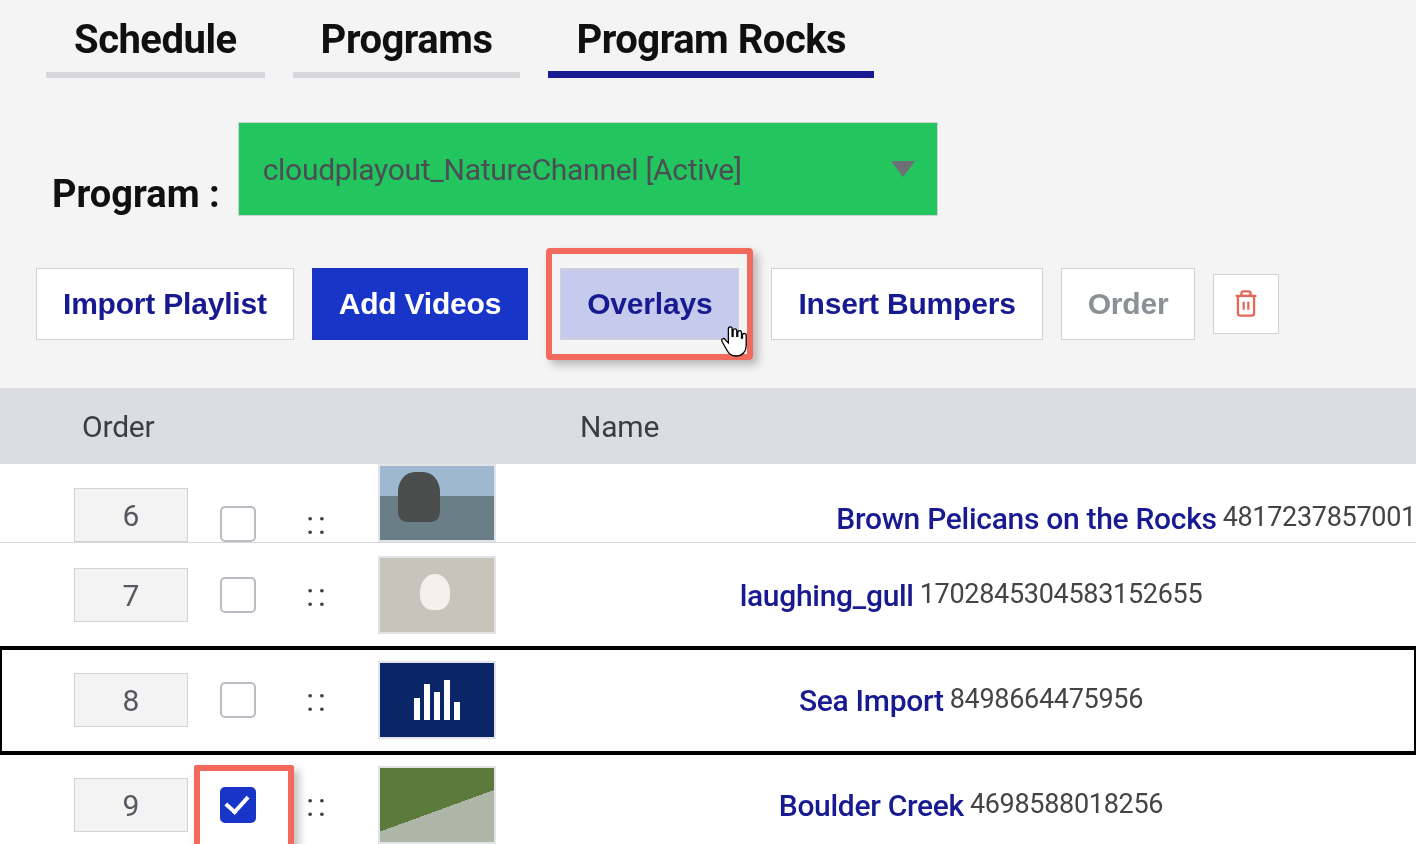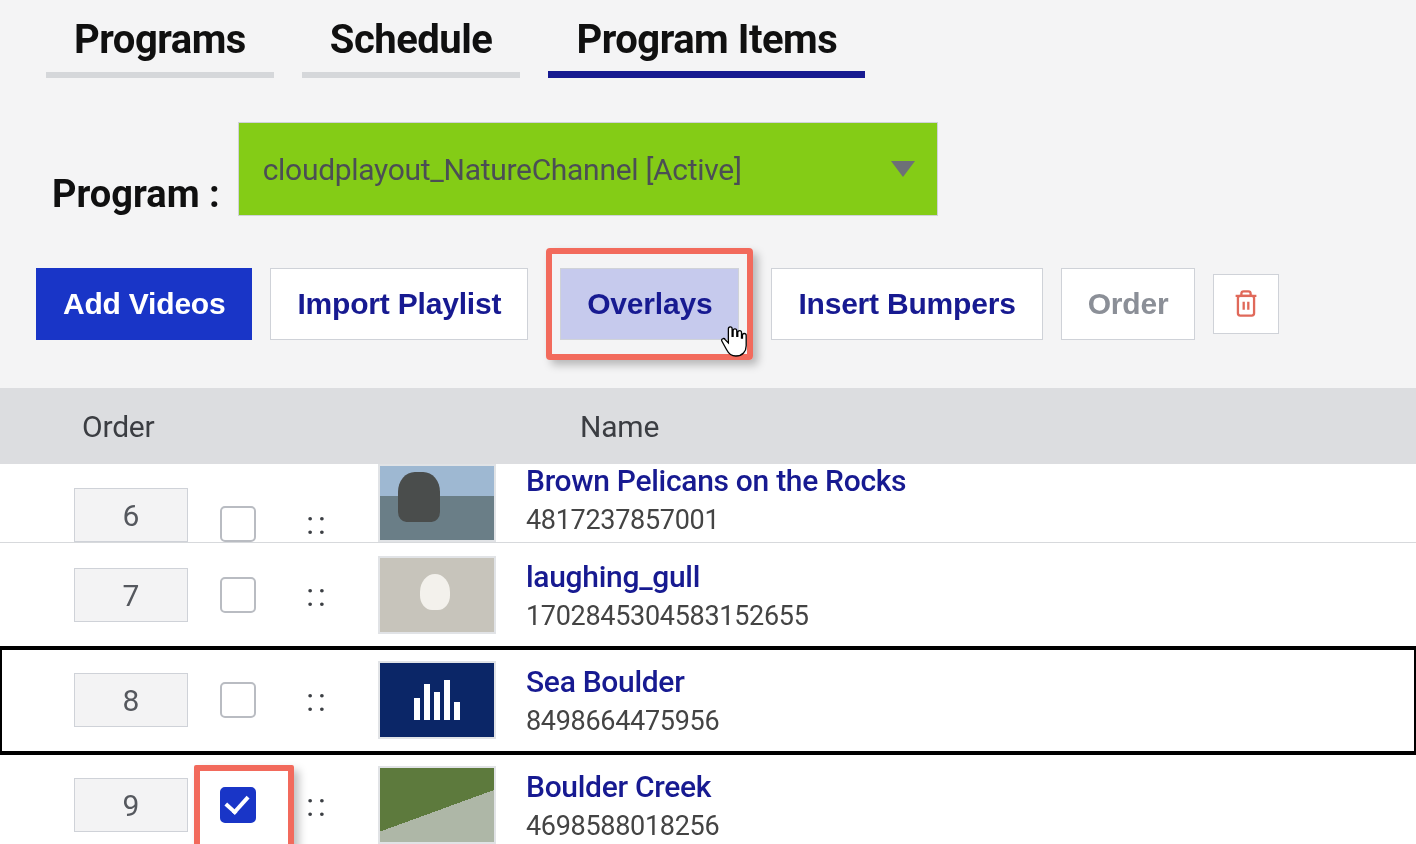--- a/index.html
+++ b/index.html
@@ -51,21 +51,21 @@
   }
   .program-label {
     font-size: 38px;
     font-weight: 700;
     color: #101010;
   }
   .select-wrap {
     position: relative;
     width: 650px;
     height: 92px;
-    background: #84cc16;
+    background: #22c55e;
     border: 1px solid var(--border);
     display: flex;
     align-items: center;
     padding: 0 24px;
     font-size: 30px;
     color: #4b4e55;
     letter-spacing: -0.3px;
     cursor: pointer;
   }
   .select-caret {
@@ -226,21 +226,21 @@
   .thumb-gull::after { content:""; position:absolute; left:40px; top:16px; width:30px; height:36px; background:#f3f1ec; border-radius:50% 50% 40% 40%; }
   .thumb-nettles { background:#0b2667; display:flex; align-items:center; justify-content:center; }
   .thumb-nettles .bars { display:flex; gap:4px; align-items:flex-end; height:40px; }
   .thumb-nettles .bars span { width:6px; background:#fff; }
   .thumb-nettles .bars span:nth-child(1){height:22px;}
   .thumb-nettles .bars span:nth-child(2){height:36px;}
   .thumb-nettles .bars span:nth-child(3){height:28px;}
   .thumb-nettles .bars span:nth-child(4){height:40px;}
   .thumb-nettles .bars span:nth-child(5){height:18px;}
   .thumb-creek { background:linear-gradient(160deg,#5d7a3d 0 55%, #aeb7a7 55% 100%); }
-  .row .meta { flex: 1; display: flex; flex-direction: column; justify-content: center; gap: 6px; }
+  .row .meta { flex: 1; display: flex; justify-content: center; gap: 6px; }
   .row .title {
     font-size: 30px;
     color: var(--navy);
     font-weight: 500;
     letter-spacing: -0.3px;
   }
   .row .subid {
     font-size: 27px;
     color: var(--text-gray);
     letter-spacing: -0.3px;
@@ -250,36 +250,36 @@
     outline-offset: -2px;
   }
   .row.partial-top { height: 78px; align-items: flex-end; }
   .row.partial-top .meta { justify-content: flex-end; padding-bottom: 6px; }
   .trash-icon { color:#e0695a; }
 </style>
 </head>
 <body>
 
 <div class="tabs">
+  <div class="tab">Schedule</div>
   <div class="tab">Programs</div>
-  <div class="tab">Schedule</div>
-  <div class="tab active">Program Items</div>
+  <div class="tab active">Program Rocks</div>
 </div>
 
 <div class="program-row">
   <div class="program-label">Program :</div>
   <div class="select-wrap">
     <span>cloudplayout_NatureChannel [Active]</span>
     <span class="select-caret"></span>
   </div>
 </div>
 
 <div class="toolbar">
+  <button class="btn">Import Playlist</button>
   <button class="btn primary">Add Videos</button>
-  <button class="btn">Import Playlist</button>
 
   <span class="overlays-highlight">
     <button class="btn hovered">Overlays</button>
     <svg class="cursor-hand" viewBox="0 0 32 36">
       <path d="M12 3c1.1 0 2 .9 2 2v8h1V7c0-1.1.9-2 2-2s2 .9 2 2v6h1V9c0-1.1.9-2 2-2s2 .9 2 2v6h1v-3c0-1.1.9-2 2-2s2 .9 2 2v11c0 6-4 11-11 11-5 0-8-3-10-7l-5-9c-.6-1 .1-2.4 1.3-2.6 1-.2 1.9.3 2.3 1.1L10 20V5c0-1.1.9-2 2-2z" fill="#fff" stroke="#000" stroke-width="1.4"></path>
     </svg>
   </span>
 
   <button class="btn">Insert Bumpers</button>
   <button class="btn disabled">Order</button>
@@ -332,21 +332,21 @@
         <div class="thumb thumb-nettles">
           <div class="bars">
             <span></span>
             <span></span>
             <span></span>
             <span></span>
             <span></span>
           </div>
         </div>
         <div class="meta">
-          <div class="title">Sea Boulder</div>
+          <div class="title">Sea Import</div>
           <div class="subid">8498664475956</div>
         </div>
       </div>
       <div class="row">
         <div class="order-box">9</div>
         <div class="check-wrap">
           <div class="check-highlight"></div>
           <div class="check checked"></div>
         </div>
         <div class="drag-dots">::</div>

